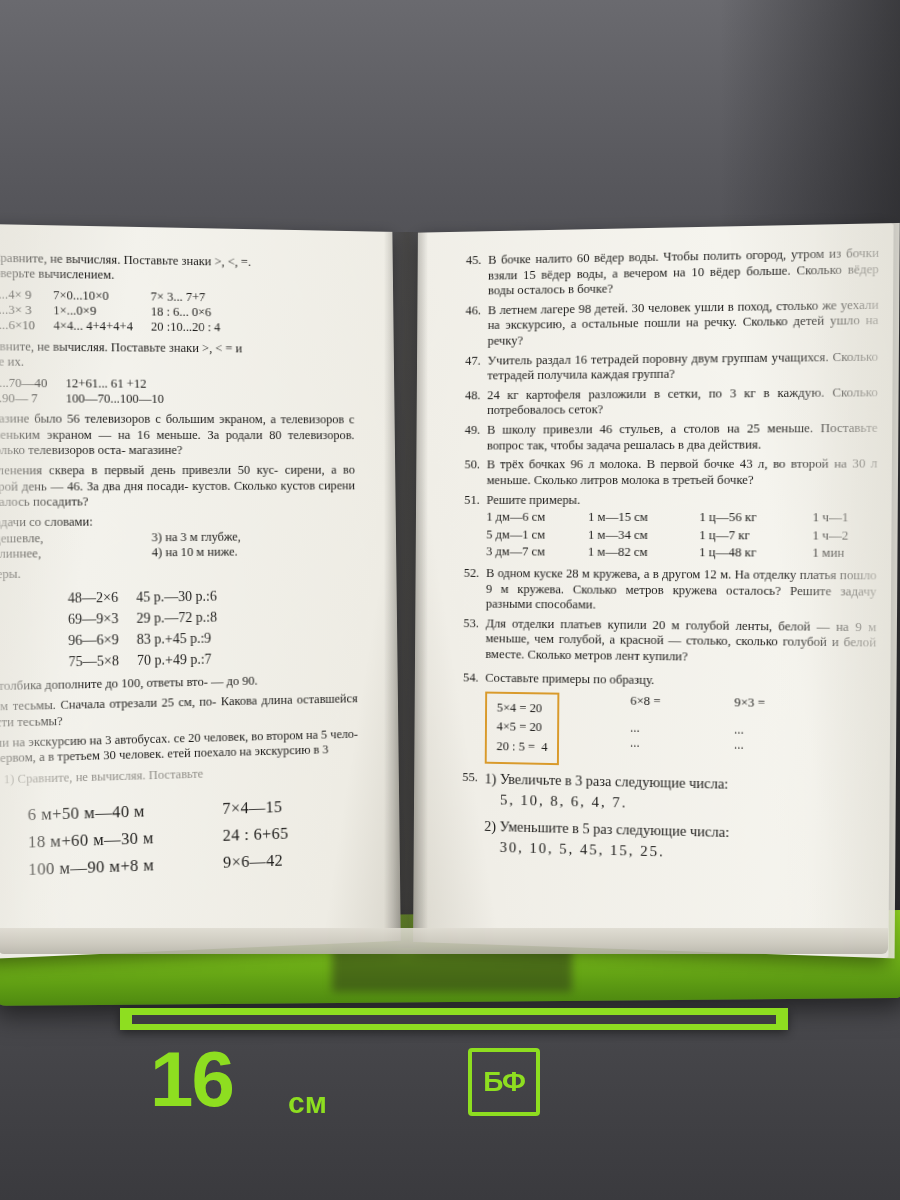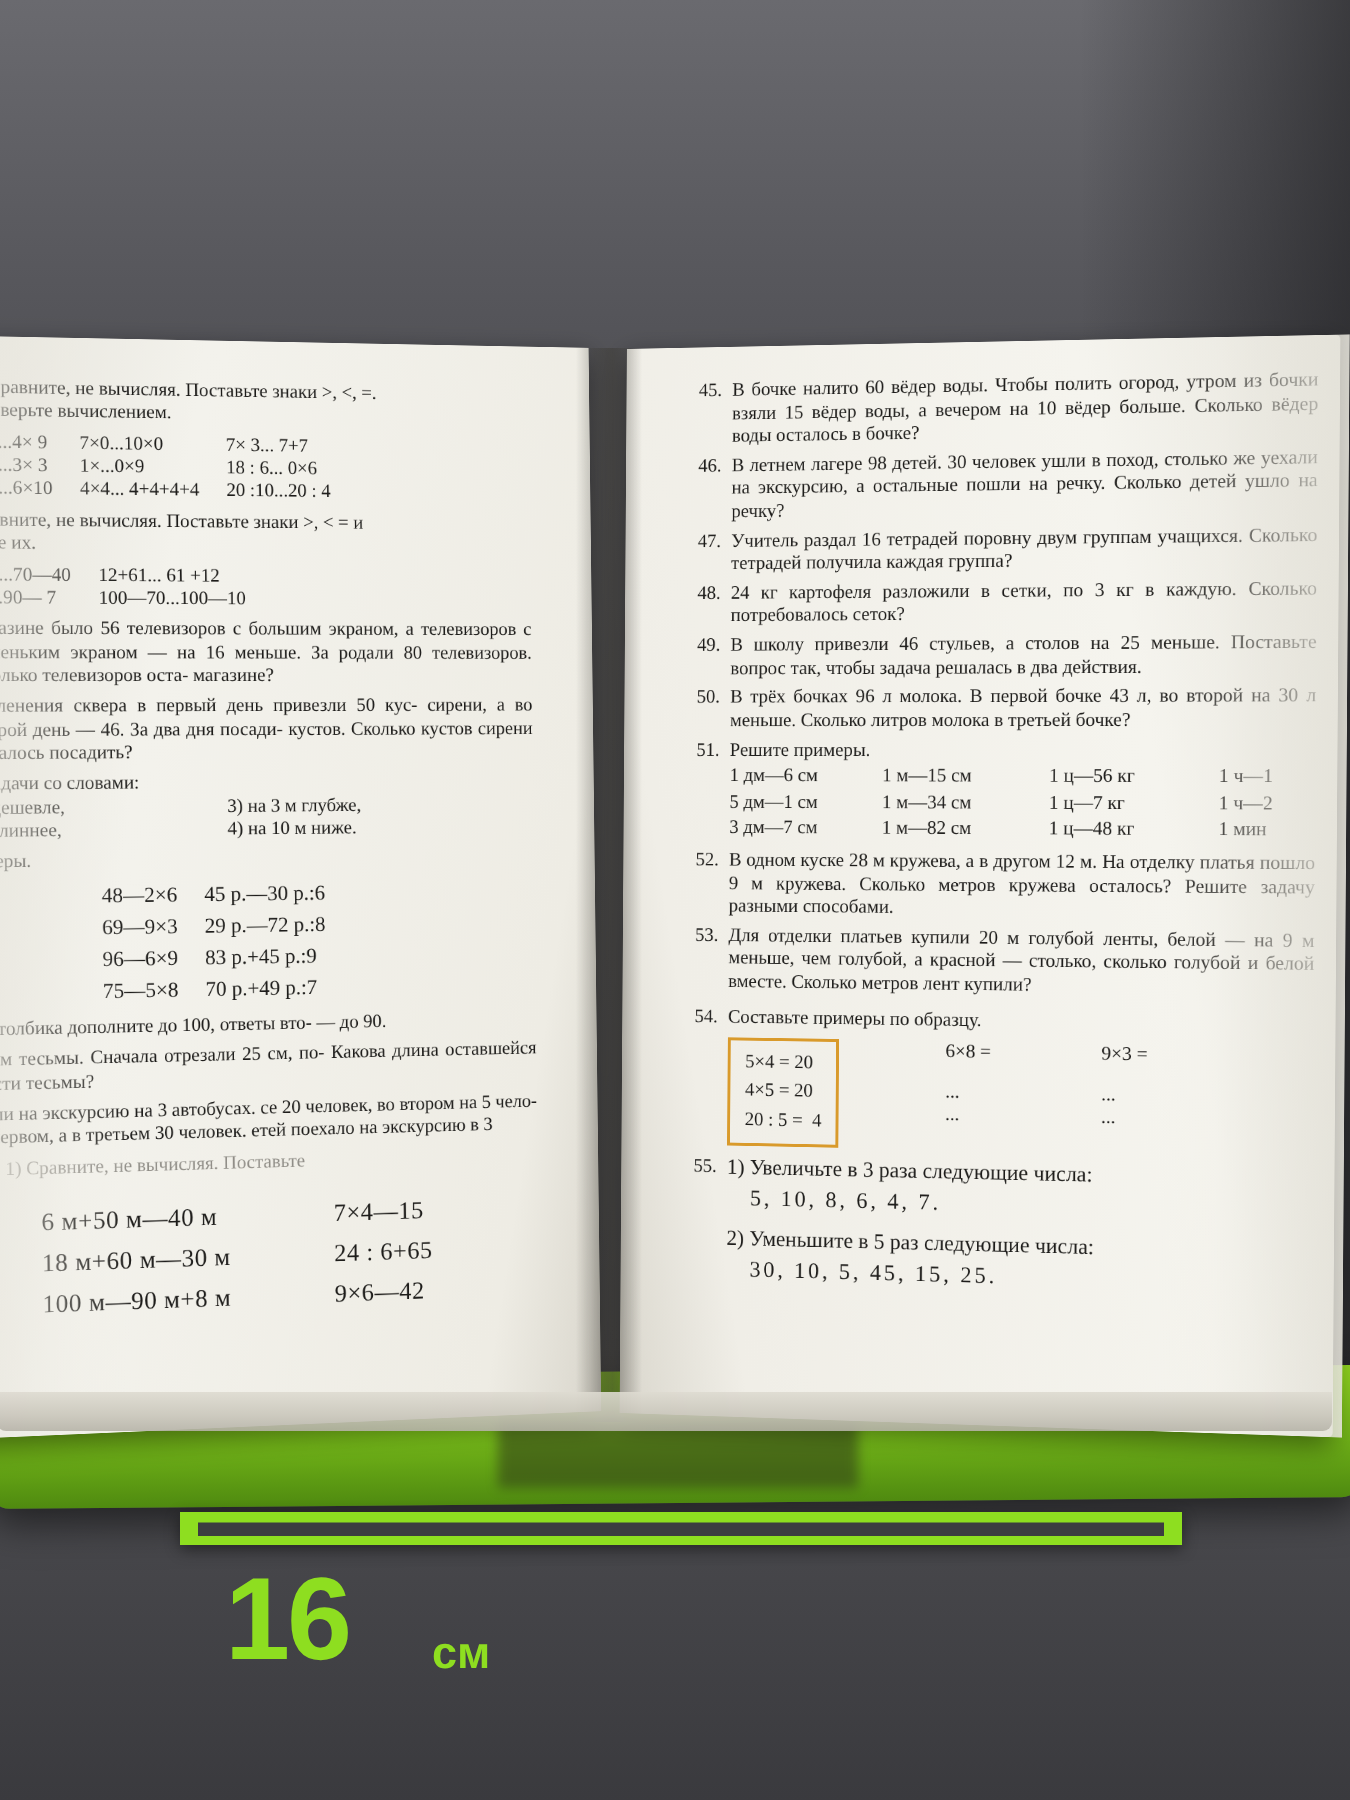--- a/index.html
+++ b/index.html
@@ -468,14 +468,15 @@
   </div>
 
   <div class="ruler">
     <div class="ruler-inner"></div>
     <div class="ruler-cap-l"></div>
     <div class="ruler-cap-r"></div>
   </div>
 
   <div class="wm-15">16</div>
   <div class="wm-cm">см</div>
+  <div class="wm-logo">БФ</div>
 
 </div>
 
 </body></html>

